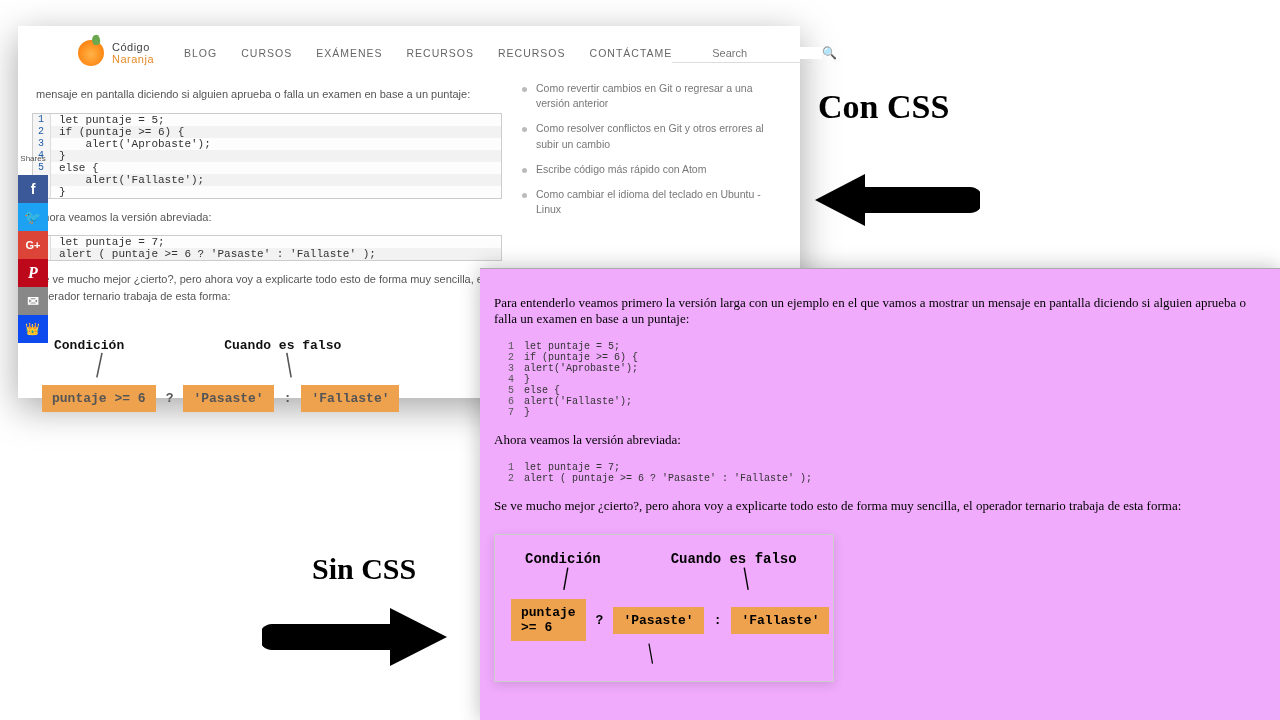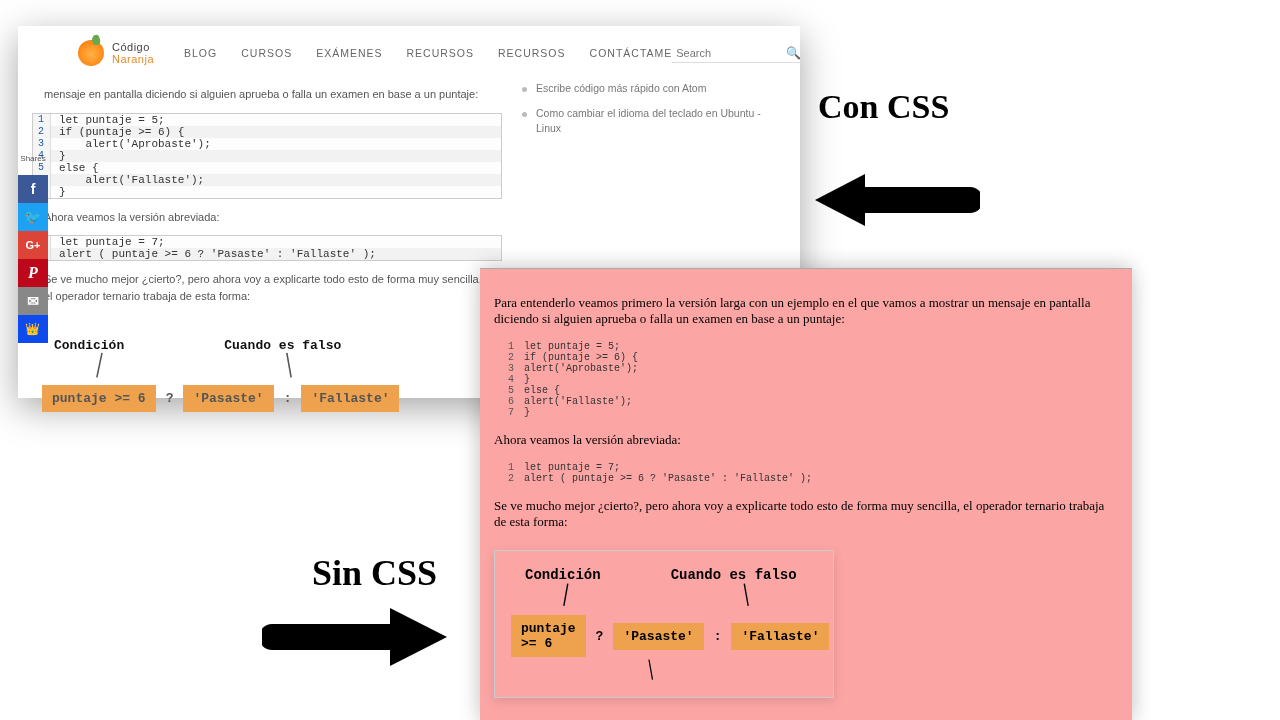--- a/index.html
+++ b/index.html
@@ -41,26 +41,26 @@
     transform: rotate(-15deg);
   }
   .logo-text { font-size: 11px; line-height: 1.1; color: #444; }
   .logo-text span { color: #e88b2a; }
   .nav { display: flex; gap: 24px; font-size: 10.5px; letter-spacing: 1px; color: #666; }
   .search-wrap {
     margin-left: auto; display: flex; align-items: center;
     border-bottom: 1px solid #ddd; padding: 2px 4px; width: 140px;
     font-size: 11px; color: #888;
   }
-  .search-input { border: none; outline: none; width: 110px; font-size: 11px; font-family: inherit; }
+  .search-input { border: none; outline: none; width: 110px; font-size: 11px; font-family: inherit; margin-left: 36px; }
   .search-icon { font-size: 12px; color: #888; }
 
   .body-row { display: flex; padding: 0 14px; }
   .main-col { flex: 0 0 470px; font-size: 11px; color: #555; }
-  .main-col p { margin: 10px 12px; line-height: 1.5; }
+  .main-col p { margin: 10px 4px; line-height: 1.5; }
   .side-col { flex: 1; padding-left: 20px; font-size: 10.5px; color: #777; }
   .side-col ul { list-style: none; }
   .side-col li { position: relative; padding: 5px 0 5px 14px; line-height: 1.45; }
   .side-col li::before { content: ""; position: absolute; left: 0; top: 11px; width: 5px; height: 5px; background: #bbb; border-radius: 50%; }
 
   .codebox {
     border: 1px solid #ccc; background: #fdfdfd;
     font-family: "Courier New", monospace; font-size: 11px;
     color: #333;
   }
@@ -83,22 +83,22 @@
   .diag-arrows span { font-size: 22px; transform: rotate(12deg); }
   .diag-arrows span:last-child { transform: rotate(-10deg); }
   .diag-chips { display: flex; gap: 6px; align-items: center; padding-left: 10px; font-size: 13px; }
   .chip { background: #efa24d; padding: 6px 10px; }
   .sep { padding: 0 4px; font-weight: bold; }
 
   
   .panel-plain {
     position: absolute;
     left: 480px; top: 268px;
-    width: 652px; height: 452px;
-    background: #fca5a5;
+    width: 800px; height: 452px;
+    background: #f0abfc;
     border-top: 1px solid #aaa;
     box-shadow: 0 -4px 18px rgba(0,0,0,.15), 0 8px 22px rgba(0,0,0,.12);
     font-family: "Times New Roman", serif;
     font-size: 13px; color: #000;
     padding: 12px 14px;
   }
   .panel-plain p { margin: 14px 0; }
   .plain-code {
     font-family: "Courier New", monospace; font-size: 10px; color: #333;
     padding-left: 4px;
@@ -142,21 +142,21 @@
   
   .label-con {
     position: absolute; left: 818px; top: 88px;
     font-family: "Comic Sans MS", cursive; font-size: 34px; font-weight: bold;
   }
   .arrow-con {
     position: absolute; left: 810px; top: 160px;
   }
   .label-sin {
     position: absolute; left: 312px; top: 552px;
-    font-family: "Comic Sans MS", cursive; font-size: 36px; font-weight: bold;
+    font-family: "Comic Sans MS", cursive; font-size: 30px; font-weight: bold;
   }
   .arrow-sin {
     position: absolute; left: 262px; top: 592px;
   }
 </style>
 </head>
 <body>
 
 <div class="panel-css">
   <div class="hdr">
@@ -245,20 +245,22 @@
           <span class="sep">?</span>
           <span class="chip">'Pasaste'</span>
           <span class="sep">:</span>
           <span class="chip">'Fallaste'</span>
         </div>
       </div>
     </div>
 
     <div class="side-col">
       <ul>
+        <li>Como revertir cambios en Git o regresar a una versión anterior</li>
+        <li>Como resolver conflictos en Git y otros errores al subir un cambio</li>
         <li>Escribe código más rápido con Atom</li>
         <li>Como cambiar el idioma del teclado en Ubuntu - Linux</li>
       </ul>
     </div>
   </div>
 </div>
 
 <div class="share-bar">
   <div class="share-title">Shares</div>
   <div class="share-btn fb">f</div>

